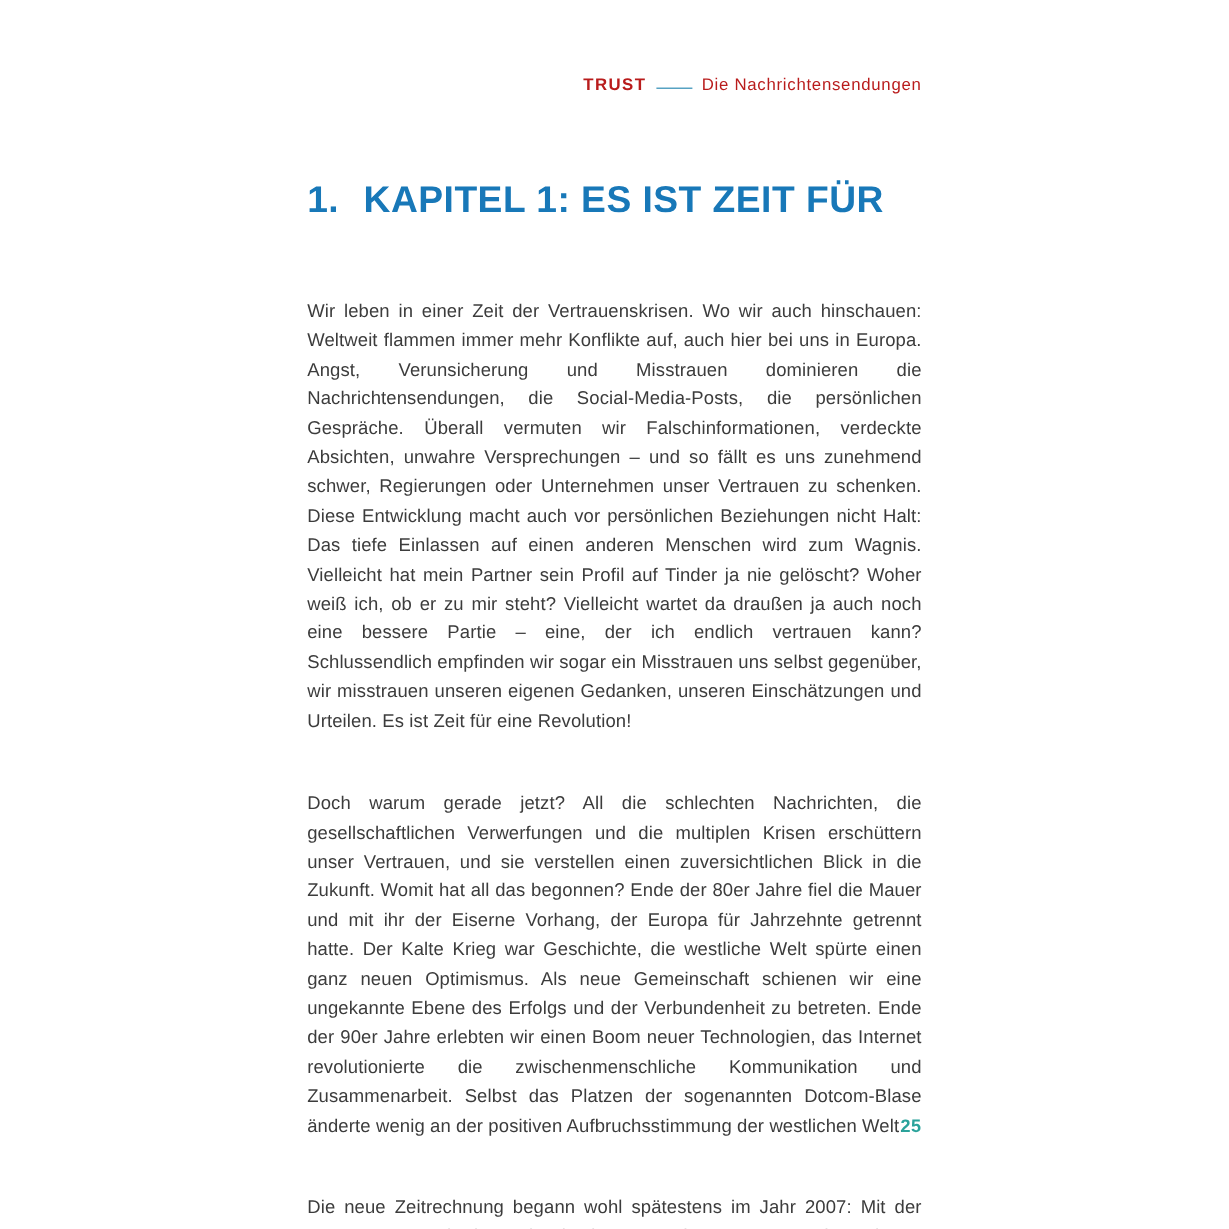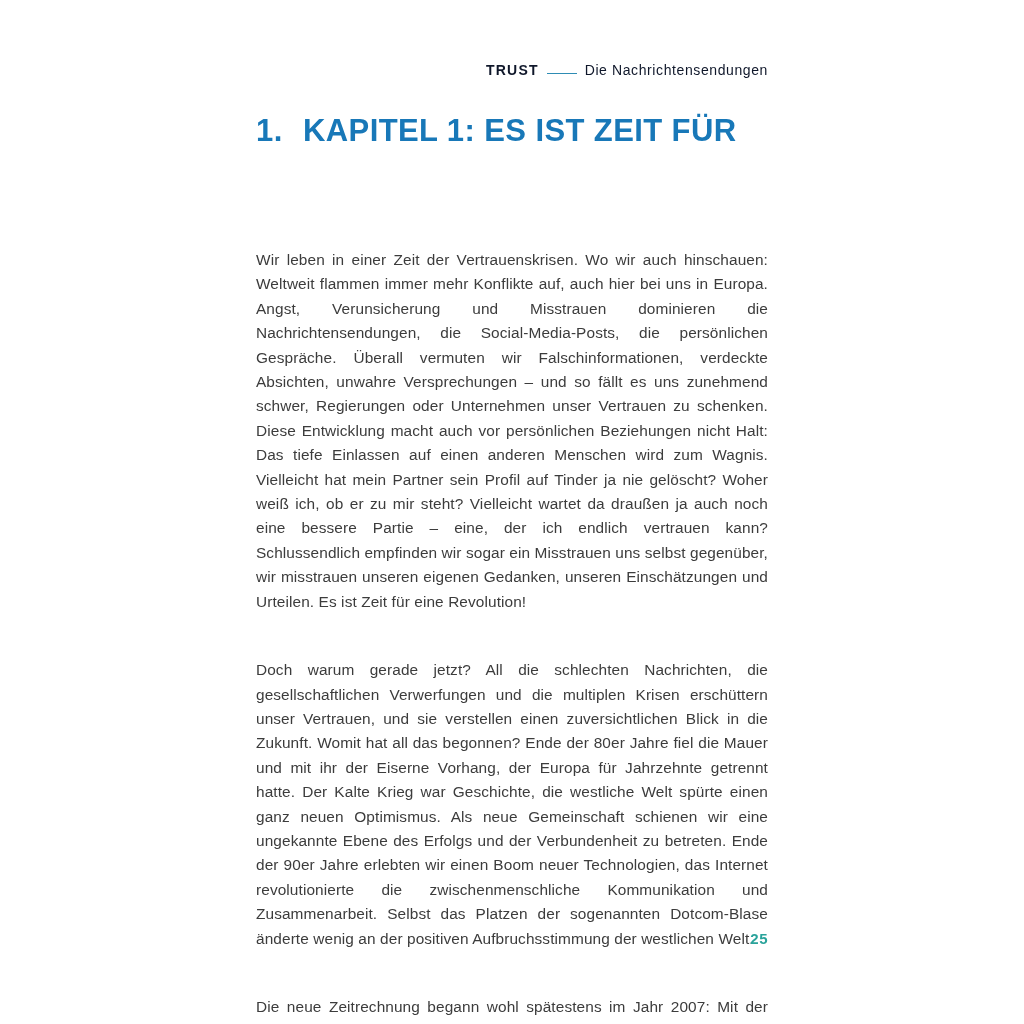--- a/index.html
+++ b/index.html
@@ -18,21 +18,21 @@
     }
     
     .running-header {
       position: absolute;
       top: 62px;
       right: 256px;
       display: flex;
       align-items: center;
       font-size: 14px;
       letter-spacing: 0.6px;
-      color: #0f172a;
+      color: #b91c1c;
       white-space: nowrap;
     }
     .running-header .book-title {
       font-weight: bold;
       letter-spacing: 1.2px;
     }
     .header-rule {
       display: inline-block;
       width: 30px;
       height: 1px;
@@ -44,21 +44,21 @@
       position: absolute;
       left: 256px;
       top: 112px;
       width: 520px;
       color: #1878b8;
       font-size: 31px;
       line-height: 38px;
       font-weight: bold;
       letter-spacing: 0.4px;
     }
-    .heading-line { display: block; }
+    .heading-line { display: block; margin-top: 36px; }
     .heading-number {
       display: inline-block;
       min-width: 47px;
     }
     
     .body-text {
       position: absolute;
       left: 256px;
       top: 204px;
       width: 512px;

